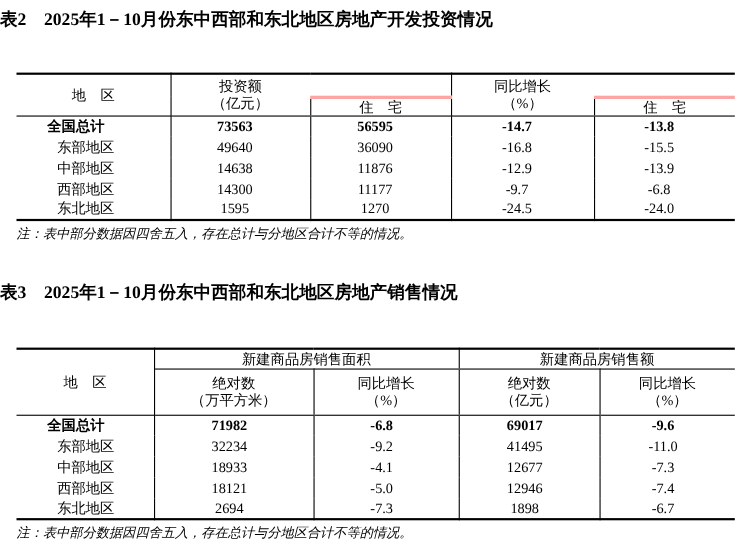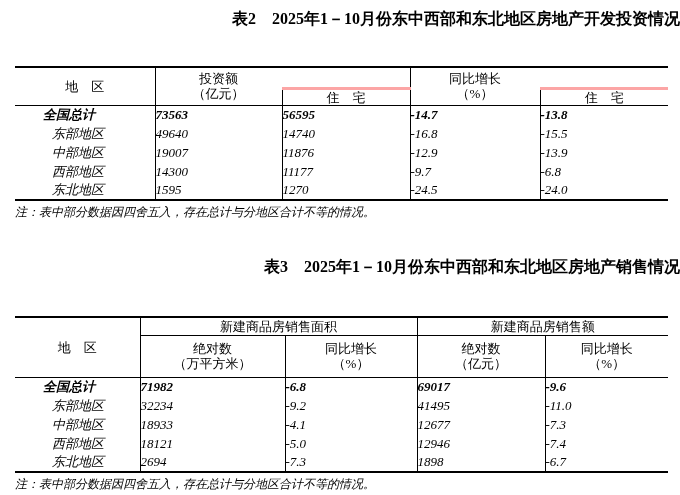--- a/index.html
+++ b/index.html
@@ -8,21 +8,21 @@
     background: #ffffff;
     width: 680px;
     height: 495px;
     overflow: hidden;
     color: #000;
     font-family: "Liberation Serif", "DejaVu Serif", serif;
   }
   .doc-title {
     font-size: 16px;
     font-weight: bold;
-    text-align: right;
+    text-align: left;
     line-height: 20px;
     margin: 0;
   }
   #title-t2 { margin-top: 9px; }
   #title-t3 { margin-top: 38px; }
 
   table.stat {
     border-collapse: collapse;
     table-layout: fixed;
     width: 653px;
@@ -47,26 +47,26 @@
   .br { border-right: 1px solid #000; }
   .bt { border-top: 3px solid #fca5a5; }
   .bb { border-bottom: 1px solid #000; }
 
   .hline { display: block; }
 
   #table2 thead tr.h1 { height: 21px; }
   #table2 thead tr.h2 { height: 17px; }
   #table3 thead tr.h1 { height: 18px; }
   #table3 thead tr.h2 { height: 42px; }
-  tbody tr { height: 19px; font-style: italic; }
+  tbody tr { height: 19px; }
 
   td.region { text-align: left; padding-left: 28px; white-space: nowrap; }
   tr.sub td.region { padding-left: 37px; }
   tr.total { font-weight: bold; }
-  td.num { text-align: left; padding-right: 10px; }
+  td.num { text-align: center; padding-right: 10px; }
   #table3 td.num { padding-right: 8px; }
 
   .note {
     margin: 4px 0 0 15px;
     font-size: 12px;
     font-style: italic;
     line-height: 14px;
   }
   #note-t3 { margin-top: 4px; }
 </style>
@@ -106,27 +106,27 @@
     <tr class="total">
       <td class="region">全国总计</td>
       <td class="num bl">73563</td>
       <td class="num bl">56595</td>
       <td class="num bl">-14.7</td>
       <td class="num bl">-13.8</td>
     </tr>
     <tr class="sub">
       <td class="region">东部地区</td>
       <td class="num bl">49640</td>
-      <td class="num bl">14740</td>
+      <td class="num bl">36090</td>
       <td class="num bl">-16.8</td>
       <td class="num bl">-15.5</td>
     </tr>
     <tr class="sub">
       <td class="region">中部地区</td>
-      <td class="num bl">19007</td>
+      <td class="num bl">14638</td>
       <td class="num bl">11876</td>
       <td class="num bl">-12.9</td>
       <td class="num bl">-13.9</td>
     </tr>
     <tr class="sub">
       <td class="region">西部地区</td>
       <td class="num bl">14300</td>
       <td class="num bl">11177</td>
       <td class="num bl">-9.7</td>
       <td class="num bl">-6.8</td>

